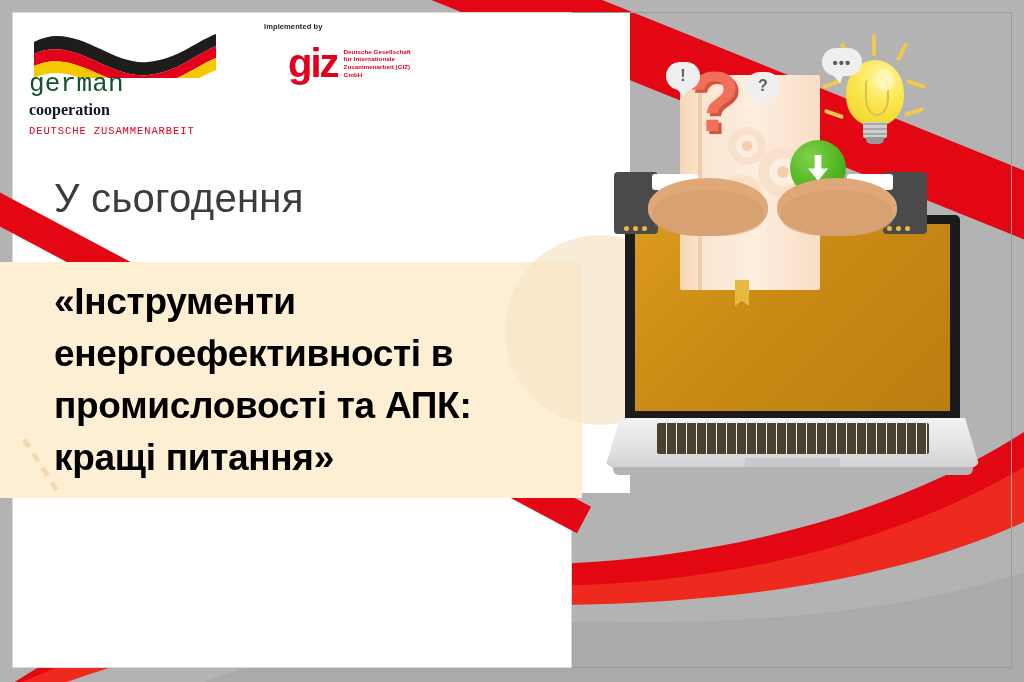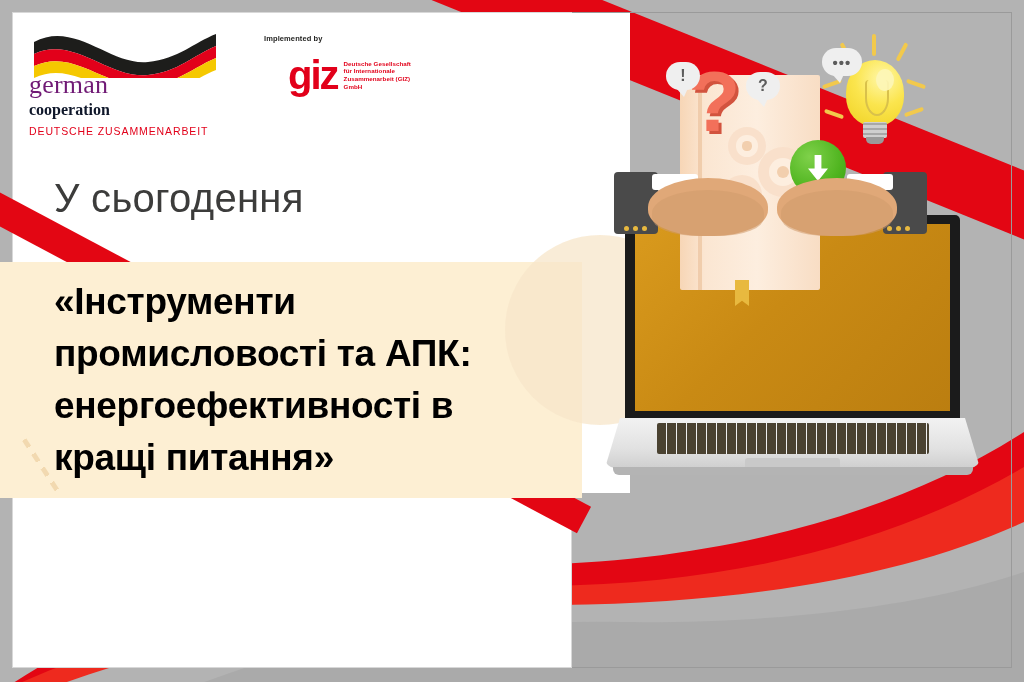--- a/index.html
+++ b/index.html
@@ -38,25 +38,25 @@
   .beige{
     position:absolute;left:0px;top:262px;width:582px;height:236px;background:#fdefd3;
   }
   .beige-circle{position:absolute;left:505px;top:235px;width:190px;height:190px;border-radius:50%;background:#f7e6c9;opacity:.75;}
 
   
   .logos{position:absolute;left:24px;top:22px;width:530px;height:108px;}
   .logo-german{position:absolute;left:0px;top:4px;width:200px;height:104px;}
   .flag-wrap{position:absolute;left:6px;top:0px;width:190px;height:52px;}
   .gc-text{position:absolute;left:5px;top:46px;width:200px;}
-  .gc-l1{font-family:Liberation Serif, serif;font-size:26px;color:#701a75;line-height:25px;letter-spacing:.2px;}
+  .gc-l1{font-family:Liberation Mono, monospace;font-size:26px;color:#14532d;line-height:25px;letter-spacing:.2px;}
   .gc-l2{font-family:Liberation Serif, serif;font-weight:bold;font-size:16px;color:#0f172a;line-height:25px;}
-  .gc-l3{font-family:Liberation Sans, sans-serif;font-size:10.5px;color:#e2001a;letter-spacing:.9px;margin-top:3px;}
-
-  .logo-giz{position:absolute;left:240px;top:12px;width:150px;height:80px;}
+  .gc-l3{font-family:Liberation Mono, monospace;font-size:10.5px;color:#e2001a;letter-spacing:.9px;margin-top:3px;}
+
+  .logo-giz{position:absolute;left:240px;top:0px;width:150px;height:80px;}
   .cap{font-size:7.5px;font-weight:bold;color:#1d1d1b;letter-spacing:.1px;}
   .giz-row{position:absolute;left:0;top:24px;display:flex;align-items:center;margin-left:24px;}
   .giz-word{font-family:"Liberation Sans",sans-serif;font-weight:bold;font-size:40px;color:#e2001a;line-height:34px;letter-spacing:-2px;}
   .giz-sub{margin-left:6px;font-size:6.2px;font-weight:bold;color:#e2001a;line-height:7.6px;letter-spacing:.05px;}
 
   .logo-oss{position:absolute;left:390px;top:0px;width:130px;height:90px;}
   .oss-mark{position:absolute;left:6px;top:22px;width:78px;height:58px;}
   .oss-circle{position:absolute;left:0;top:0;width:58px;height:58px;border-radius:50%;
      background:radial-gradient(circle at 55% 50%, #fdf2e6 0%, #fbe9da 45%, rgba(250,233,218,0) 72%);}
   .oss-words{position:absolute;left:5px;top:14px;font-size:4.6px;font-weight:bold;color:#e0a060;line-height:6px;letter-spacing:.25px;}
@@ -193,22 +193,22 @@
         </div>
       </div>
     </div>
 
   </div>
 
   <div class="kicker">У сьогодення</div>
 
   <div class="headline">
     <div>«Інструменти</div>
+    <div>енергоефективності в</div>
     <div>промисловості та АПК:</div>
-    <div>енергоефективності в</div>
     <div>кращі питання»</div>
   </div>
 
 
   <div class="illo">
 
     <div class="laptop">
       <div class="lid">
         <div class="screen"></div>
       </div>

